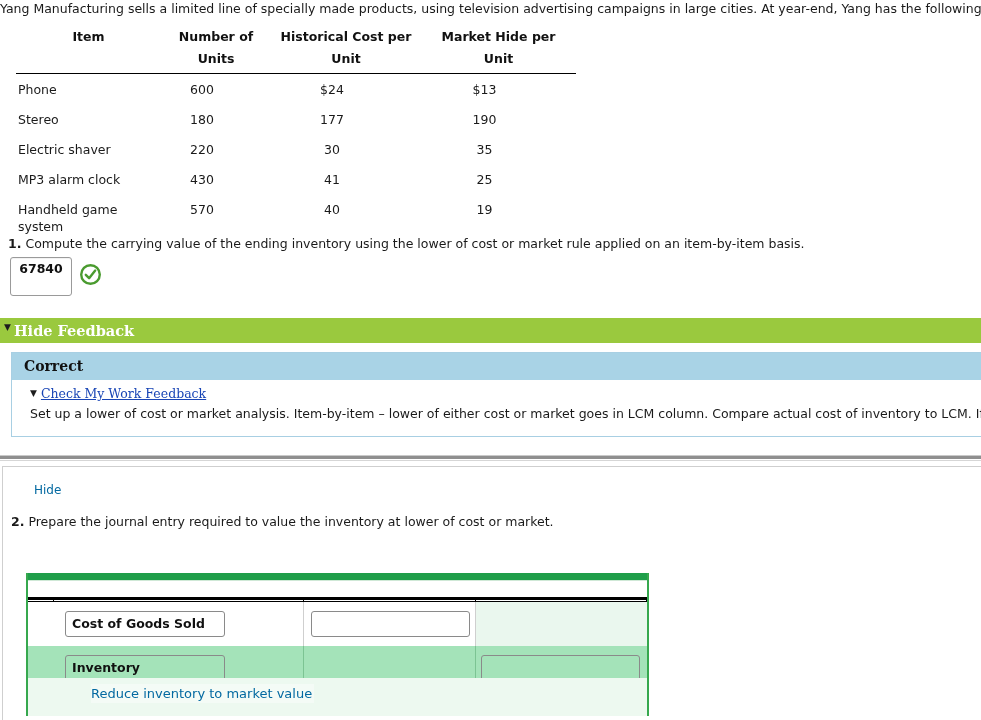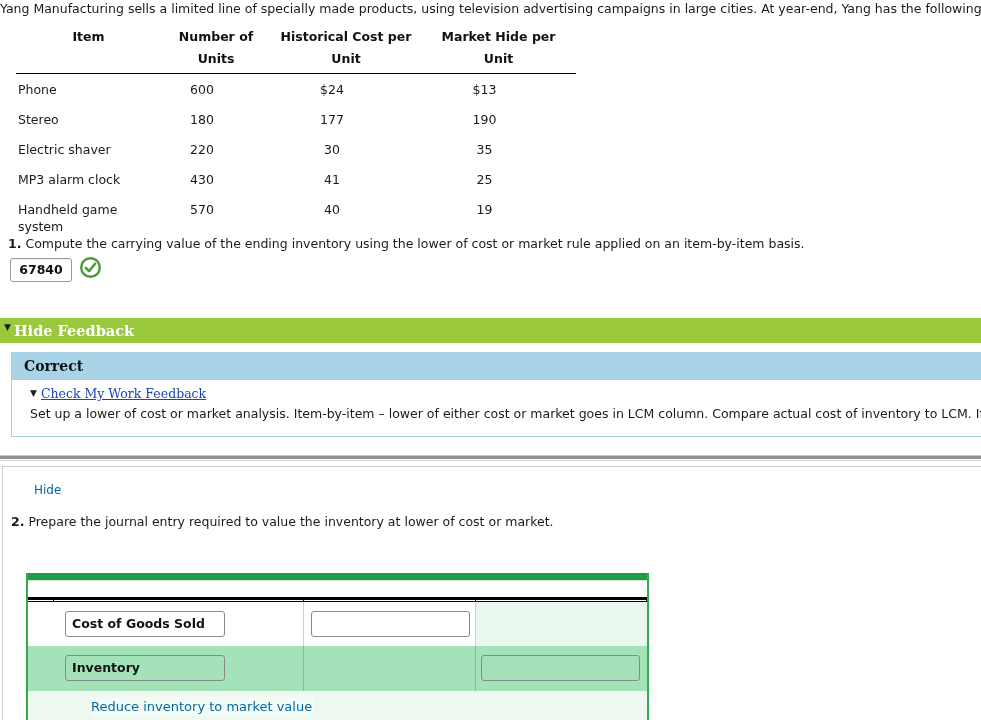--- a/index.html
+++ b/index.html
@@ -45,21 +45,21 @@
   .cont-cell { padding-top: 0 !important; padding-bottom: 4px !important; }
 
   
   .q1 {
     position: absolute; top: 236px; left: 8px;
     font-size: 12.5px; color: #1a1a1a; white-space: nowrap;
   }
   .q1 .qnum { font-weight: bold; }
   .ans-row { position: absolute; top: 257px; left: 10px; display: flex; align-items: center; }
   .ans-box {
-    width: 62px; height: 24px;
+    width: 62px; height: 39px;
     border: 1px solid #9a9a9a; border-radius: 3px;
     background: #fff;
     font-family: "DejaVu Sans", "Liberation Sans", sans-serif;
     font-size: 12.5px; font-weight: bold; color: #111;
     text-align: center; line-height: 21px;
     box-shadow: inset 0 1px 1px rgba(0,0,0,.06);
   }
   .check-big { margin-left: 8px; display: block; }
 
   
@@ -143,21 +143,21 @@
   .j-headrow .hc { border-right: 0; }
   .j-colrule {
     height: 3px; background: #fff;
     border-top: 1px solid #000; border-bottom: 1px solid #000;
     display: flex;
   }
   .j-colrule > div { border-right: 1px solid #000; }
 
   .j-row { display: flex; align-items: stretch; position: relative; }
   .j-row.r1 { height: 44px; background: #8b5cf6; }
-  .j-row.r2 { height: 45px; background: #a4e3b9; }
+  .j-row.r2 { height: 32px; background: #a4e3b9; }
   .j-row.r3 { height: 38px; background: #edf9f0; }
 
   .cell-gutter { width: 26px; flex: 0 0 26px; }
   .cell-acct   { width: 250px; flex: 0 0 250px; position: relative; }
   .cell-debit  { width: 172px; flex: 0 0 172px; position: relative; }
   .cell-credit { width: 171px; flex: 0 0 171px; position: relative; }
 
   .r1 .cell-gutter { background: #ffffff; }
   .r1 .cell-acct   { background: #ffffff; border-right: 1px solid #cfcfcf; }
   .r1 .cell-debit  { background: #ffffff; border-right: 1px solid #cfcfcf; }

